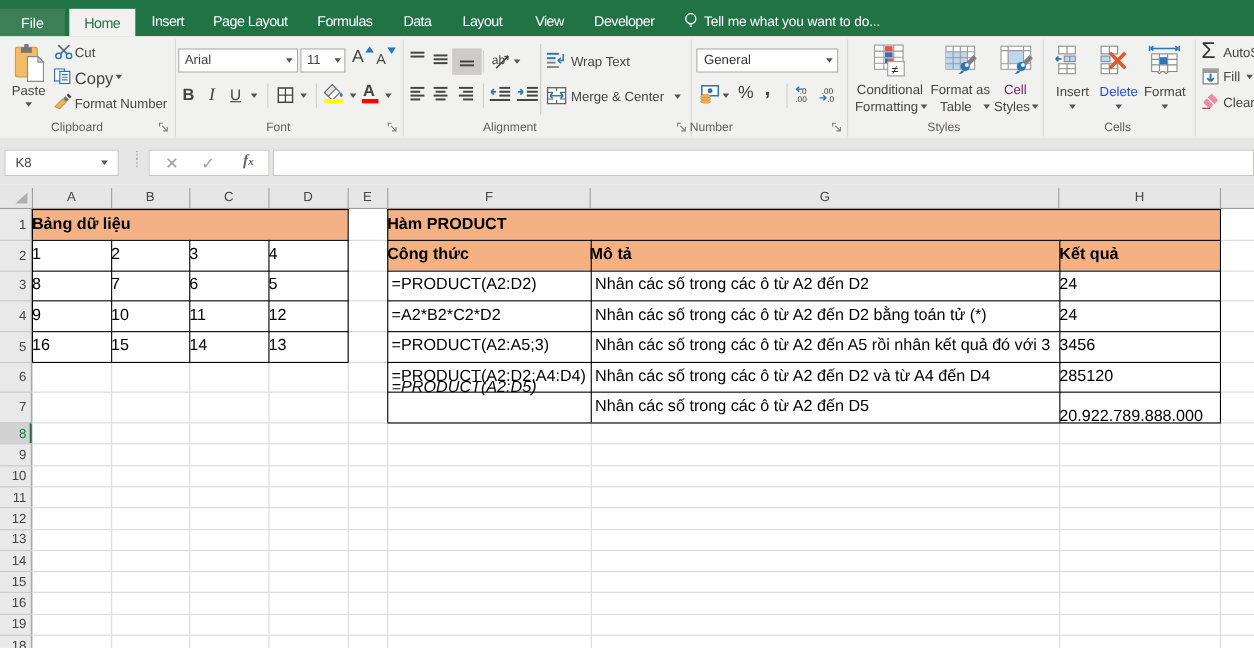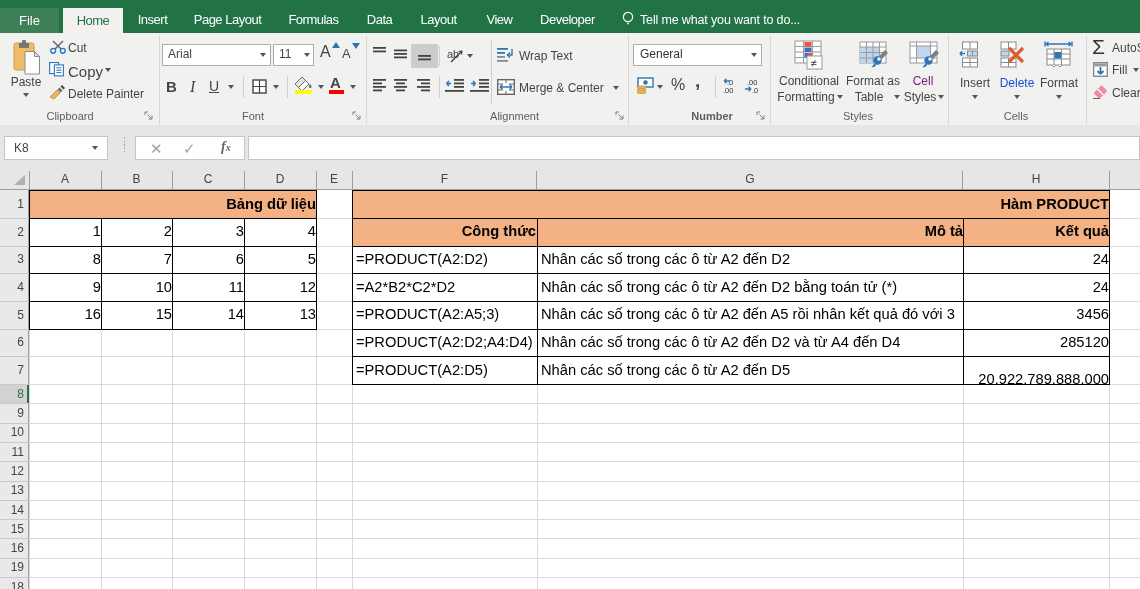--- a/index.html
+++ b/index.html
@@ -19,21 +19,21 @@
 .hletter{position:absolute;top:0;height:22px;line-height:23px;font-size:12px;color:#444;text-align:center;}
 .htick{position:absolute;top:3px;width:1px;height:19px;background:#9e9e9e;}
 #rowhdr{left:0;top:190px;width:29px;height:399px;background:#e9e9e9;}
 .rnum{position:absolute;left:0;width:24px;text-align:right;font-size:12px;color:#444;}
 .rsep{position:absolute;left:0;width:29px;height:1px;background:#c9c9c9;}
 .gl{position:absolute;background:#d9d9d9;}
 .bl{position:absolute;background:#000;}
 .fill-or{position:absolute;background:#f4b183;}
 .fill-wh{position:absolute;background:#fff;}
 .ct{position:absolute;font-size:14.7px;color:#000;white-space:nowrap;overflow:hidden;}
-.ctc{text-align:right;}
+.ctc{text-align:left;}
 .ctb{font-weight:bold;}
 </style>
 </head>
 <body>
 
 <div class="abs" id="titlebar"></div>
 <div class="abs" id="filetab">File</div>
 <div class="abs" id="hometab">Home</div>
 <div class="abs tab" style="left:123px;width:59px;">Insert</div>
 <div class="abs tab" style="left:182px;width:91px;">Page Layout</div>
@@ -51,22 +51,22 @@
 <div class="abs" id="ribbon"></div>
 <div id="ribbon-icons">
 <div class="abs" style="left:159px;top:36px;width:1px;height:88px;background:#d8d6d4;"></div>
 <div class="abs" style="left:366px;top:36px;width:1px;height:88px;background:#d8d6d4;"></div>
 <div class="abs" style="left:628px;top:36px;width:1px;height:88px;background:#d8d6d4;"></div>
 <div class="abs" style="left:770px;top:36px;width:1px;height:88px;background:#d8d6d4;"></div>
 <div class="abs" style="left:948px;top:36px;width:1px;height:88px;background:#d8d6d4;"></div>
 <div class="abs" style="left:1086px;top:36px;width:1px;height:88px;background:#d8d6d4;"></div>
 <div class="abs" style="left:20px;top:110px;width:100px;text-align:center;font-size:11px;color:#605e5c;">Clipboard</div>
 <div class="abs" style="left:203px;top:110px;width:100px;text-align:center;font-size:11px;color:#605e5c;">Font</div>
-<div class="abs" style="left:439px;top:110px;width:100px;text-align:right;font-size:11px;color:#605e5c;">Alignment</div>
-<div class="abs" style="left:662px;top:110px;width:100px;text-align:center;font-size:11px;color:#605e5c;font-weight:bold;">Number</div>
+<div class="abs" style="left:439px;top:110px;width:100px;text-align:left;font-size:11px;color:#605e5c;">Alignment</div>
+<div class="abs" style="left:627px;top:110px;width:100px;text-align:left;font-size:11px;color:#605e5c;">Number</div>
 <div class="abs" style="left:808px;top:110px;width:100px;text-align:center;font-size:11px;color:#605e5c;">Styles</div>
 <div class="abs" style="left:966px;top:110px;width:100px;text-align:center;font-size:11px;color:#605e5c;">Cells</div>
 <svg class="abs" style="left:144px;top:111px;" width="10" height="10" viewBox="0 0 10 10">
       <path d="M1 4 V1 H4" stroke="#7a7a7a" fill="none"></path>
       <path d="M3.5 3.5 L7.5 7.5" stroke="#7a7a7a" fill="none"></path>
       <path d="M8 4.5 V8 H4.5" stroke="#7a7a7a" fill="none"></path>
     </svg>
 <svg class="abs" style="left:352px;top:111px;" width="10" height="10" viewBox="0 0 10 10">
       <path d="M1 4 V1 H4" stroke="#7a7a7a" fill="none"></path>
       <path d="M3.5 3.5 L7.5 7.5" stroke="#7a7a7a" fill="none"></path>
@@ -103,21 +103,21 @@
 <rect x="5.4" y="2.9" width="9" height="11" fill="#fff" stroke="#2e75b6" stroke-width="1.1"></rect>
 <path d="M7.3 5.8 H12.5 M7.3 8.2 H12.5 M7.3 10.6 H12.5" stroke="#2e75b6" stroke-width="1"></path>
 </svg>
 <div class="abs" style="left:68px;top:63px;font-size:15px;color:#444;white-space:nowrap;">Copy</div>
 <div class="abs" style="left:104.5px;top:68px;width:0;height:0;border-left:3.5px solid transparent;border-right:3.5px solid transparent;border-top:4px solid #555;"></div>
 <svg class="abs" style="left:49px;top:84px;" width="17" height="16" viewBox="0 0 17 16">
 <path d="M1 13 L8 6 L11 9 L5 15 Z" fill="#eeb45e" stroke="#c9954a"></path>
 <path d="M8.5 5.5 L10.5 3.5 L13.5 6.5 L11.5 8.5 Z" fill="#6d6d6d"></path>
 <path d="M11.5 2.5 L13 1 L16 4 L14.5 5.5 Z" fill="#444"></path>
 </svg>
-<div class="abs" style="left:68px;top:87px;font-size:12px;color:#444;white-space:nowrap;">Delete Painter</div>
+<div class="abs" style="left:68px;top:87px;font-size:12px;color:#444;white-space:nowrap;">Format Number</div>
 <div class="abs" style="left:162px;top:44px;width:109px;height:22px;background:#fff;border:1px solid #ababab;"></div>
 <div class="abs" style="left:168px;top:47px;font-size:12px;color:#444;white-space:nowrap;">Arial</div>
 <div class="abs" style="left:259.5px;top:53px;width:0;height:0;border-left:3.5px solid transparent;border-right:3.5px solid transparent;border-top:4px solid #555;"></div>
 <div class="abs" style="left:273px;top:44px;width:41px;height:22px;background:#fff;border:1px solid #ababab;"></div>
 <div class="abs" style="left:279px;top:47px;font-size:12px;color:#444;white-space:nowrap;">11</div>
 <div class="abs" style="left:303.5px;top:53px;width:0;height:0;border-left:3.5px solid transparent;border-right:3.5px solid transparent;border-top:4px solid #555;"></div>
 <div class="abs" style="left:320px;top:43px;font-size:16px;color:#444;white-space:nowrap;">A</div>
 <svg class="abs" style="left:332px;top:42px;" width="8" height="6" viewBox="0 0 8 6">
       <path d="M4 0 L8 6 L0 6 Z" fill="#2e75b6"></path>
     </svg>
@@ -487,16 +487,16 @@
 <div class="ct ctc" style="left:963px;top:245.5px;width:146px;height:27.5px;line-height:27.5px;">24</div>
 <div class="ct " style="left:353px;top:273.0px;width:183px;height:28.0px;line-height:28.0px;padding-left:3px;">=A2*B2*C2*D2</div>
 <div class="ct " style="left:538px;top:273.0px;width:424px;height:28.0px;line-height:28.0px;padding-left:3px;">Nhân các số trong các ô từ A2 đến D2 bằng toán tử (*)</div>
 <div class="ct ctc" style="left:963px;top:273.0px;width:146px;height:28.0px;line-height:28.0px;">24</div>
 <div class="ct " style="left:353px;top:301.0px;width:183px;height:27.5px;line-height:27.5px;padding-left:3px;">=PRODUCT(A2:A5;3)</div>
 <div class="ct " style="left:538px;top:301.0px;width:424px;height:30px;line-height:27.5px;padding-left:3px;">Nhân các số trong các ô từ A2 đến A5 rồi nhân kết quả đó với 3</div>
 <div class="ct ctc" style="left:963px;top:301.0px;width:146px;height:27.5px;line-height:27.5px;">3456</div>
 <div class="ct " style="left:353px;top:328.5px;width:183px;height:27.5px;line-height:27.5px;padding-left:3px;">=PRODUCT(A2:D2;A4:D4)</div>
 <div class="ct " style="left:538px;top:328.5px;width:424px;height:27.5px;line-height:27.5px;padding-left:3px;">Nhân các số trong các ô từ A2 đến D2 và từ A4 đến D4</div>
 <div class="ct ctc" style="left:963px;top:328.5px;width:146px;height:27.5px;line-height:27.5px;">285120</div>
-<div class="ct " style="left:353px;top:356.0px;width:183px;height:28.0px;line-height:28.0px;padding-left:3px;">=PRODUCT(A2:D5)</div>
+<div class="ct " style="left:353px;top:338px;width:183px;height:28.0px;line-height:28.0px;padding-left:3px;font-style:italic;">=PRODUCT(A2:D5)</div>
 <div class="ct " style="left:538px;top:356.0px;width:424px;height:28.0px;line-height:28.0px;padding-left:3px;">Nhân các số trong các ô từ A2 đến D5</div>
 <div class="ct ctc" style="left:963px;top:365px;width:146px;height:28.0px;line-height:28.0px;">20.922.789.888.000</div>
 </div>
 
 </body></html>

